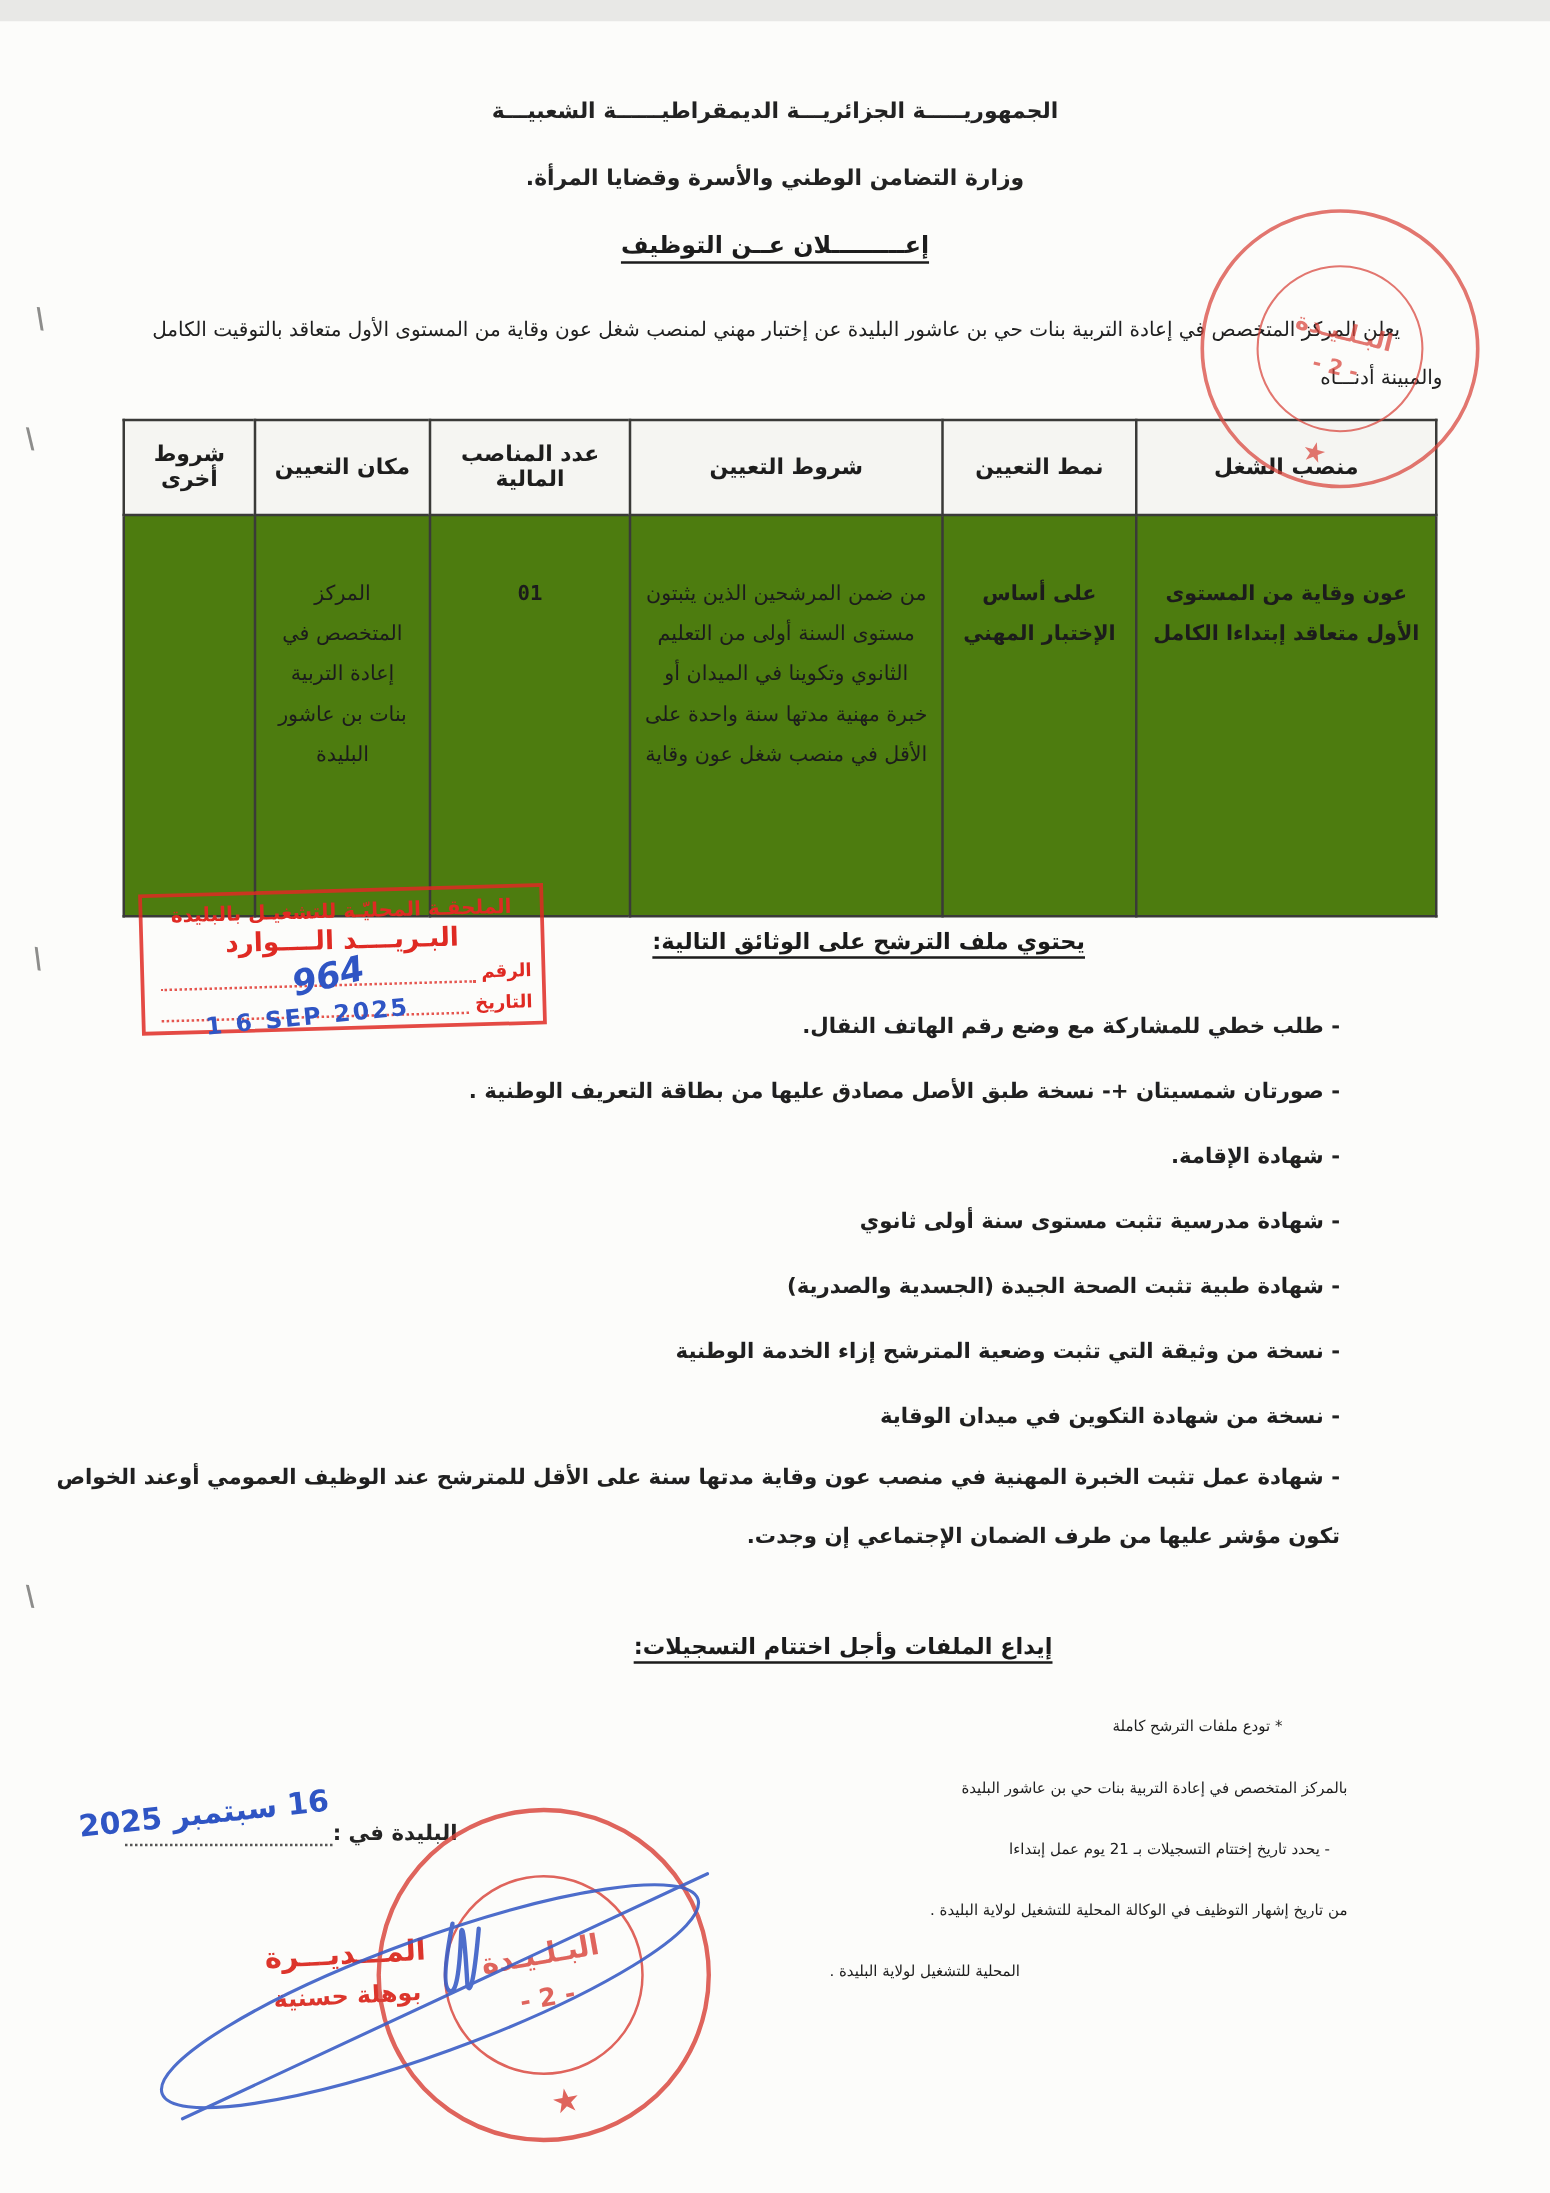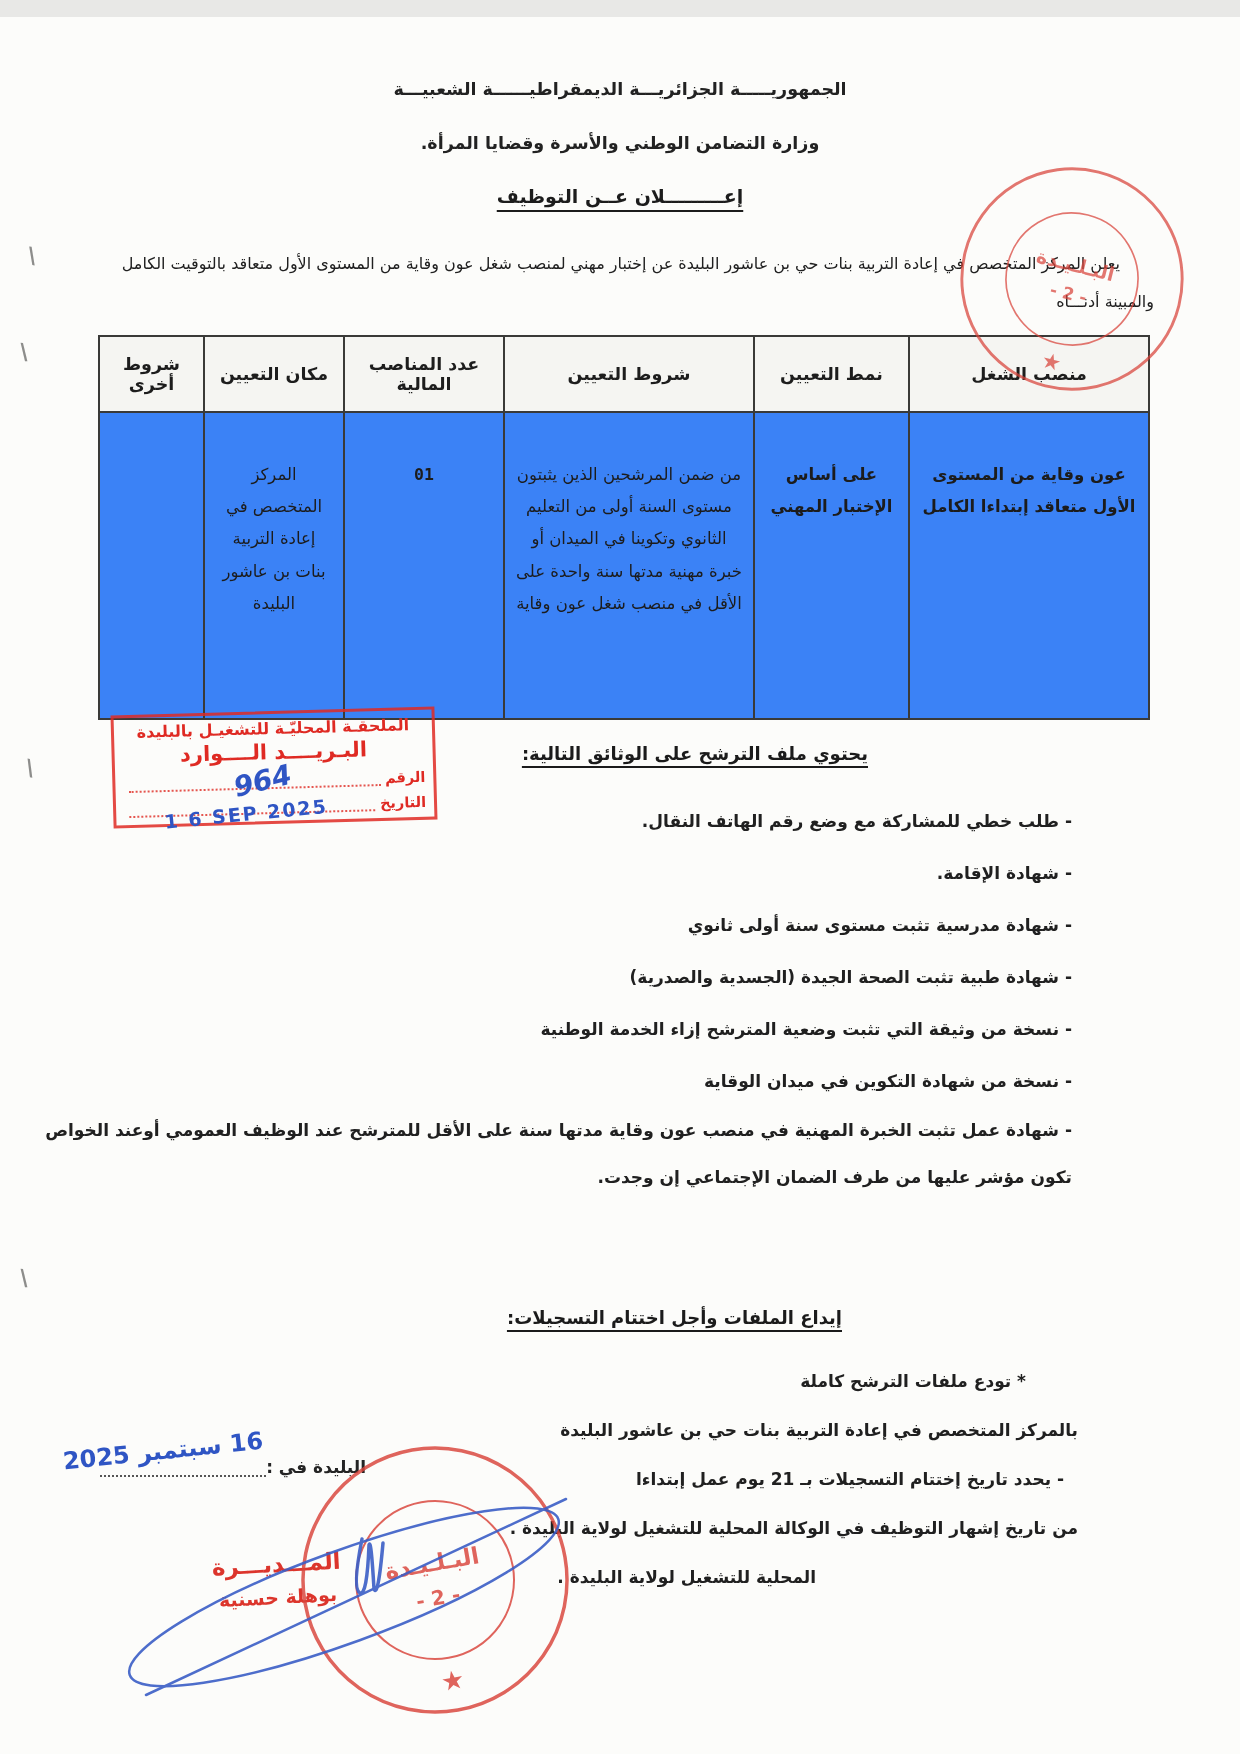--- a/index.html
+++ b/index.html
@@ -15,21 +15,21 @@
   .hdr2{top:116px;}
   .ttl{top:168px;right:0;left:0;text-align:center;font-weight:bold;font-size:19px;
        text-decoration:underline;text-underline-offset:7px;text-decoration-thickness:2px;}
   
   .intro{top:212px;right:86px;left:80px;font-size:16px;line-height:2.35;text-align:right;text-indent:34px;color:#202020;}
   
   .tblwrap{top:318px;right:90px;}
   table.rec{border-collapse:collapse;width:1050px;table-layout:fixed;direction:rtl;}
   table.rec th, table.rec td{border:2px solid #3a3a38;}
   table.rec th{height:70px;font-size:17.5px;font-weight:bold;background:#f5f5f2;padding:2px 6px;color:#1d1d1d;}
-  table.rec td{height:248px;vertical-align:top;background:#3b82f6;text-align:center;font-size:16.5px;line-height:1.95;padding:46px 10px 11px 10px;}
+  table.rec td{height:248px;vertical-align:top;background:#4d7c0f;text-align:center;font-size:16.5px;line-height:1.95;padding:46px 10px 25px 10px;}
   td.b{font-weight:bold;font-size:17px;}
   td.num{font-weight:bold;font-size:18px;font-family:"DejaVu Sans Mono","DejaVu Sans",monospace;}
   
   .mail-stamp{left:112px;top:694px;width:302px;border:3px solid rgba(223,42,35,.85);
       transform:rotate(-1.6deg);padding:5px 8px 7px 8px;background:rgba(255,255,255,.0);}
   .ms-l1{color:#df2a23;font-weight:bold;font-size:16px;text-align:center;letter-spacing:.5px;}
   .ms-l2{color:#df2a23;font-weight:bold;font-size:21px;text-align:center;letter-spacing:2px;margin-top:2px;}
   .ms-row{display:flex;direction:rtl;align-items:flex-end;margin-top:9px;}
   .ms-lab{color:#df2a23;font-weight:bold;font-size:14.5px;white-space:nowrap;}
   .ms-dots{flex:1;border-bottom:2.5px dotted rgba(223,42,35,.8);height:13px;margin:0 5px;}
@@ -39,21 +39,21 @@
       letter-spacing:2px;transform:rotate(-4deg);white-space:nowrap;direction:ltr;}
   
   .sec-head{font-weight:bold;font-size:18px;text-decoration:underline;text-underline-offset:6px;
       text-decoration-thickness:2px;white-space:nowrap;color:#1b1b1b;}
   .doc-head{top:726px;right:372px;}
   .doc-list{top:778px;right:168px;left:24px;}
   .doc-item{text-align:right;font-size:17px;line-height:52px;white-space:nowrap;color:#202020;font-weight:bold;}
   .doc-item.wrap{white-space:normal;line-height:47px;}
   .dl-head{top:1290px;right:398px;}
   .dl-list{top:1340px;right:162px;left:24px;}
-  .dl-line{text-align:right;font-size:17px;line-height:49px;white-space:nowrap;color:#202020;font-weight:bold;}
+  .dl-line{text-align:right;font-size:12px;line-height:49px;white-space:nowrap;color:#202020;}
   .dl-0{padding-right:52px;} .dl-2{padding-right:14px;} .dl-4{padding-right:262px;}
   
   .place-date{left:96px;top:1440px;width:270px;display:flex;direction:rtl;align-items:flex-end;}
   .pd-lab{font-size:17px;font-weight:bold;white-space:nowrap;color:#242424;}
   .pd-dots{flex:1;border-bottom:2.5px dotted #555;height:13px;margin-left:4px;}
   .hand-date{left:58px;top:1420px;width:210px;color:#2f55c4;font-size:24px;font-weight:bold;
       transform:rotate(-6deg);text-align:center;white-space:nowrap;}
   .director{left:182px;top:1534px;width:190px;text-align:center;color:#dc352c;transform:rotate(-3deg);}
   .dir-t{font-size:23px;font-weight:bold;letter-spacing:1px;}
   .dir-n{font-size:19px;font-weight:bold;margin-top:9px;letter-spacing:1px;}
@@ -118,20 +118,21 @@
       <span class="ms-lab">التاريخ</span>
       <span class="ms-dots"></span>
     </div>
     <div class="ms-num">964</div>
     <div class="ms-date">1 6 SEP 2025</div>
   </div>
 
   <div class="abs sec-head doc-head">يحتوي ملف الترشح على الوثائق التالية:</div>
   <div class="abs doc-list">
     <div class="doc-item">- طلب خطي للمشاركة مع وضع رقم الهاتف النقال.</div>
+    <div class="doc-item">- صورتان شمسيتان +- نسخة طبق الأصل مصادق عليها من بطاقة التعريف الوطنية .</div>
     <div class="doc-item">- شهادة الإقامة.</div>
     <div class="doc-item">- شهادة مدرسية تثبت مستوى سنة أولى ثانوي</div>
     <div class="doc-item">- شهادة طبية تثبت الصحة الجيدة (الجسدية  والصدرية)</div>
     <div class="doc-item">- نسخة من وثيقة التي تثبت وضعية المترشح إزاء الخدمة الوطنية</div>
     <div class="doc-item">- نسخة من شهادة التكوين في ميدان الوقاية</div>
     <div class="doc-item wrap">- شهادة عمل تثبت الخبرة المهنية في منصب عون وقاية مدتها سنة على الأقل  للمترشح عند الوظيف العمومي أوعند الخواص تكون مؤشر عليها من طرف الضمان الإجتماعي إن وجدت.</div>
   </div>
 
   <div class="abs sec-head dl-head">إيداع الملفات وأجل اختتام التسجيلات:</div>
   <div class="abs dl-list">

